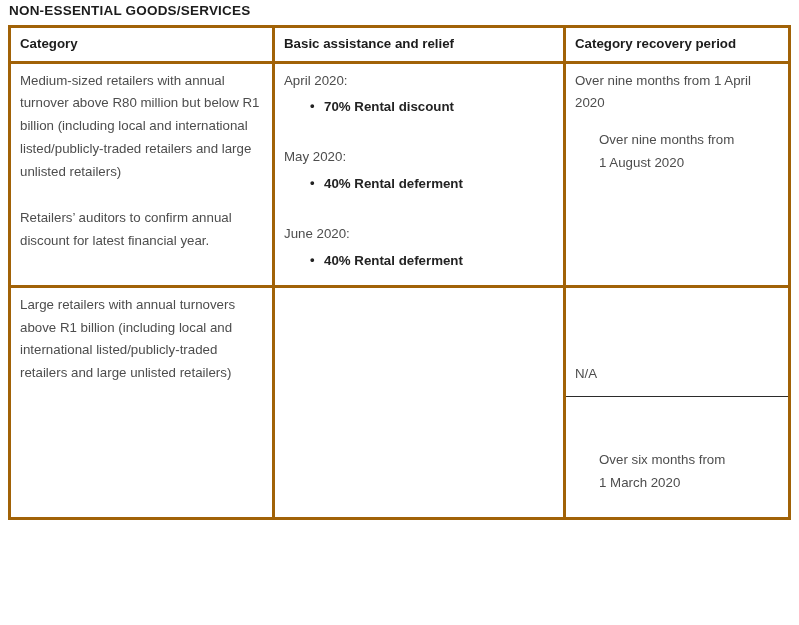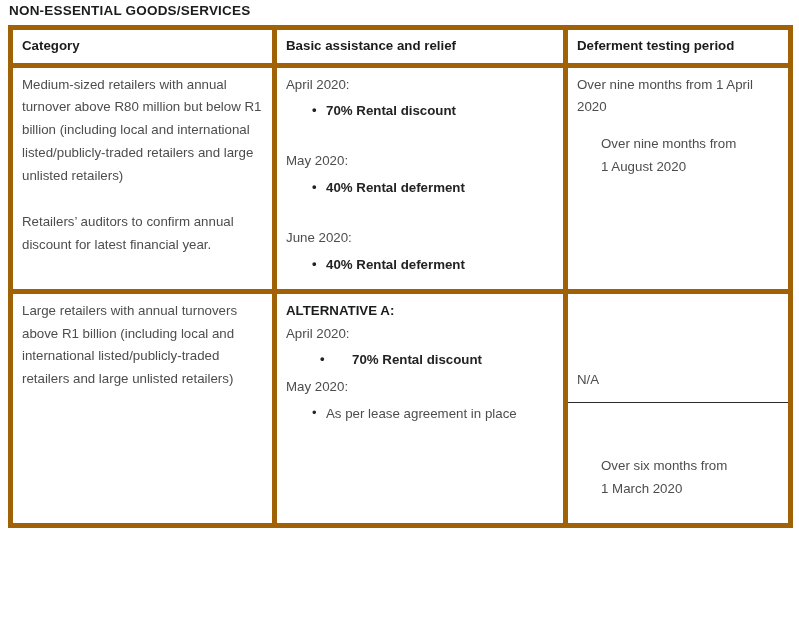--- a/index.html
+++ b/index.html
@@ -38,21 +38,21 @@
     width: 780px;
     border-collapse: collapse;
     table-layout: fixed;
   }
   table.relief-table col.c1 { width: 264px; }
   table.relief-table col.c2 { width: 291px; }
   table.relief-table col.c3 { width: 225px; }
 
   table.relief-table td,
   table.relief-table th {
-    border: 5px solid #a16207;
+    border: 3px solid #a16207;
     vertical-align: top;
     padding: 6px 9px 8px 9px;
     font-size: 13.3px;
     line-height: 1.72;
     color: #4d4d4d;
     text-align: left;
     font-weight: normal;
   }
   table.relief-table th {
     color: #1c1c1c;
@@ -153,21 +153,21 @@
   <table class="relief-table">
     <colgroup>
       <col class="c1">
         <col class="c2">
         <col class="c3">
     </colgroup>
     <thead>
       <tr>
         <th>Category</th>
         <th>Basic assistance and relief</th>
-        <th>Deferment testing period</th>
+        <th>Category recovery period</th>
       </tr>
     </thead>
     <tbody>
 
 
       <tr>
         <td>
           <p class="para">Medium-sized retailers with annual turnover above R80 million but below R1 billion (including local and international listed/publicly-traded retailers and large unlisted retailers)</p>
           <div class="spacer-line"></div>
           <p class="para">Retailers’ auditors to confirm annual discount for latest financial year.</p>
@@ -195,33 +195,20 @@
 1 August 2020</p>
         </td>
       </tr>
 
       <tr>
         <td>Large retailers with annual turnovers above R1 billion (including local and international listed/publicly-traded retailers and large unlisted retailers)</td>
 
         <td class="nested-host">
           <table class="inner">
             <tbody>
-                <tr>
-              <td>
-                <p class="alt-head">ALTERNATIVE A:</p>
-                <p class="para">April 2020:</p>
-                <ul class="bullets deep">
-                  <li>70% Rental discount</li>
-                </ul>
-                <p class="para">May 2020:</p>
-                <ul class="bullets">
-                  <li class="plain">As per lease agreement in place</li>
-                </ul>
-              </td>
-            </tr>
           </tbody>
             </table>
         </td>
 
         <td class="nested-host">
           <div class="r3-right-a">
             <span>N/A</span>
           </div>
           <div class="r3-right-b">
             <span class="nowrap-block">Over six months from

